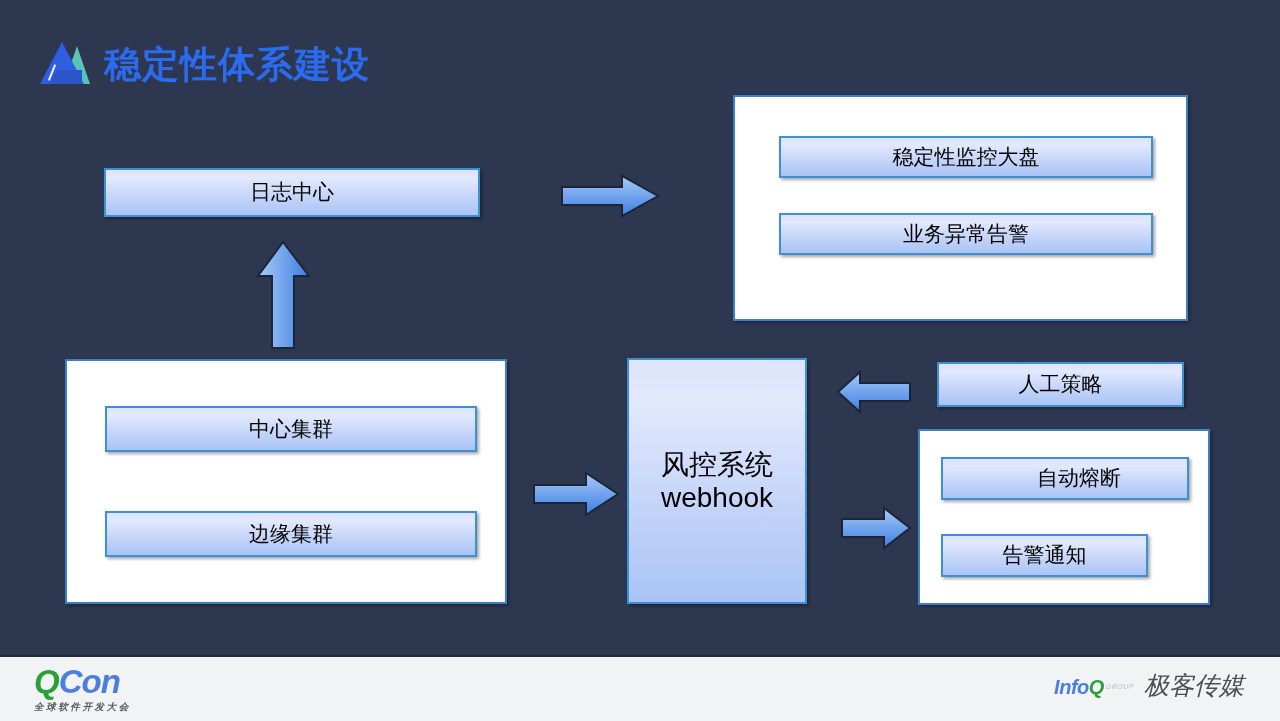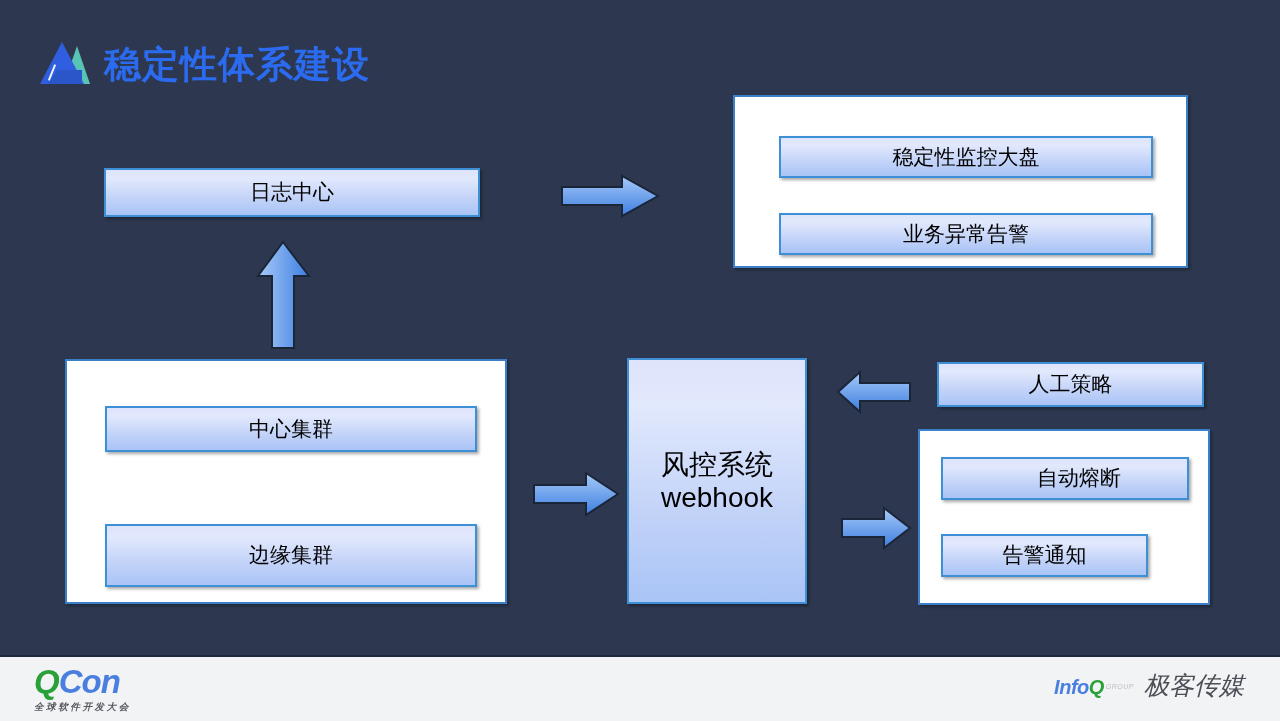--- a/index.html
+++ b/index.html
@@ -197,40 +197,40 @@
       <defs>
         <linearGradient id="gH1" x1="0" y1="0" x2="0" y2="1">
           <stop offset="0%" stop-color="#a8caf9"></stop>
           <stop offset="100%" stop-color="#3c7ee0"></stop>
         </linearGradient>
       </defs>
       <polygon points="2,13 62,13 62,2 98,22 62,42 62,31 2,31" fill="url(#gH1)" stroke="#1b2538" stroke-width="2" stroke-linejoin="miter"></polygon>
     </svg>
   </div>
 
-  <div class="wpanel" style="left:733px; top:95px; width:455px; height:173px;">
+  <div class="wpanel" style="left:733px; top:95px; width:455px; height:226px;">
     <div class="gbox" style="left:44px; top:39px; width:374px; height:42px;">稳定性监控大盘</div>
     <div class="gbox" style="left:44px; top:116px; width:374px; height:42px;">业务异常告警</div>
   </div>
 
   <div class="arrow" style="left:256px; top:240px;">
     <svg width="56" height="110" viewBox="0 0 56 110">
       <defs>
         <linearGradient id="gV1" x1="0" y1="0" x2="1" y2="0">
           <stop offset="0%" stop-color="#a8caf9"></stop>
           <stop offset="100%" stop-color="#3c7ee0"></stop>
         </linearGradient>
       </defs>
       <polygon points="27,2 53,36 38,36 38,108 16,108 16,36 2,36" fill="url(#gV1)" stroke="#1b2538" stroke-width="2" stroke-linejoin="miter"></polygon>
     </svg>
   </div>
 
   <div class="wpanel" style="left:65px; top:359px; width:442px; height:245px;">
     <div class="gbox" style="left:38px; top:45px; width:372px; height:46px;">中心集群</div>
-    <div class="gbox" style="left:38px; top:163px; width:372px; height:63px;">边缘集群</div>
+    <div class="gbox" style="left:38px; top:150px; width:372px; height:46px;">边缘集群</div>
   </div>
 
   <div class="arrow" style="left:532px; top:470px;">
     <svg width="88" height="48" viewBox="0 0 88 48">
       <defs>
         <linearGradient id="gH2" x1="0" y1="0" x2="0" y2="1">
           <stop offset="0%" stop-color="#a8caf9"></stop>
           <stop offset="100%" stop-color="#3c7ee0"></stop>
         </linearGradient>
       </defs>
@@ -246,21 +246,21 @@
       <defs>
         <linearGradient id="gH3" x1="0" y1="0" x2="0" y2="1">
           <stop offset="0%" stop-color="#a8caf9"></stop>
           <stop offset="100%" stop-color="#3c7ee0"></stop>
         </linearGradient>
       </defs>
       <polygon points="74,13 24,13 24,2 2,22 24,42 24,31 74,31" fill="url(#gH3)" stroke="#1b2538" stroke-width="2" stroke-linejoin="miter"></polygon>
     </svg>
   </div>
 
-  <div class="gbox" style="left:937px; top:362px; width:267px; height:45px;">人工策略</div>
+  <div class="gbox" style="left:937px; top:362px; width:247px; height:45px;">人工策略</div>
 
   <div class="arrow" style="left:840px; top:506px;">
     <svg width="72" height="44" viewBox="0 0 72 44">
       <defs>
         <linearGradient id="gH4" x1="0" y1="0" x2="0" y2="1">
           <stop offset="0%" stop-color="#a8caf9"></stop>
           <stop offset="100%" stop-color="#3c7ee0"></stop>
         </linearGradient>
       </defs>
       <polygon points="2,13 44,13 44,2 70,22 44,42 44,31 2,31" fill="url(#gH4)" stroke="#1b2538" stroke-width="2" stroke-linejoin="miter"></polygon>

